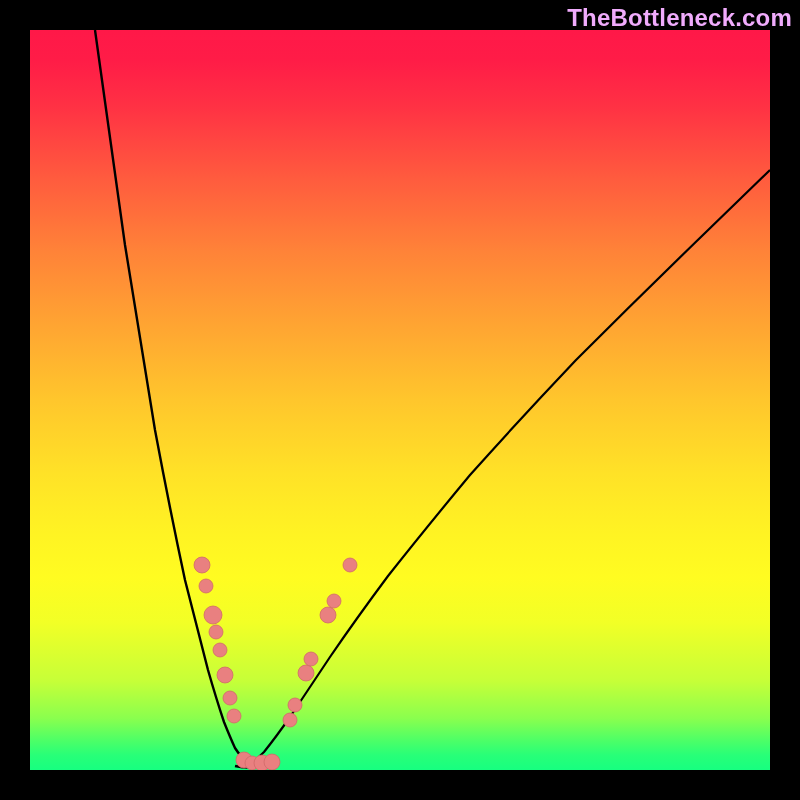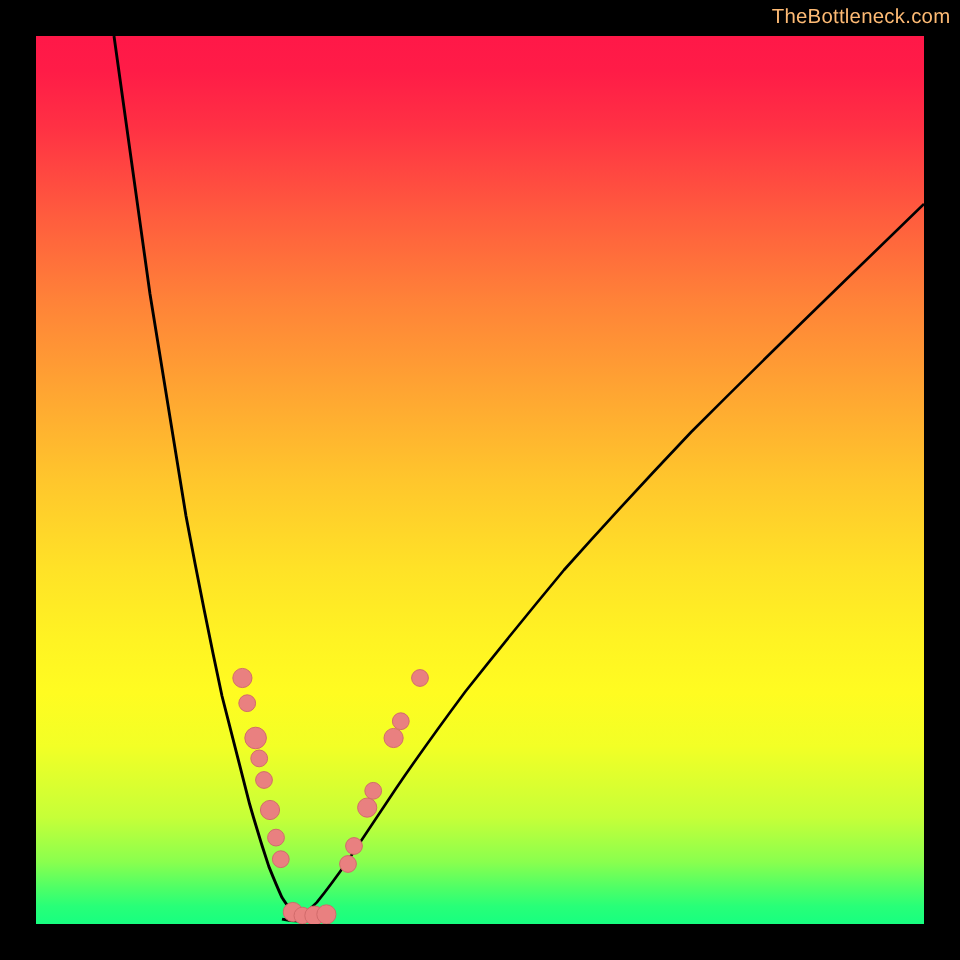--- a/index.html
+++ b/index.html
@@ -60,24 +60,24 @@
   }
   .dot {
     fill: #e98080;
     stroke: #d06a6a;
     stroke-width: 0.8;
   }
   .watermark {
     position: absolute;
     top: 4px;
     right: 8px;
-    color: #fdba74;
-    font-size: 17px;
+    color: #f0abfc;
+    font-size: 24px;
     letter-spacing: 0.2px;
-    font-weight: 400;
+    font-weight: 700;
   }
 </style>
 </head>
 <body>
 
 <div class="stage">
   <div class="watermark">TheBottleneck.com</div>
 
   <div class="plot-area">
     <div class="gradient"></div>

